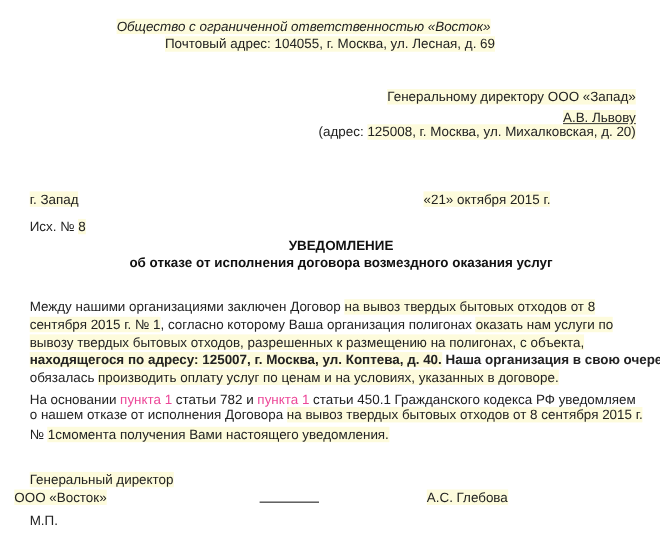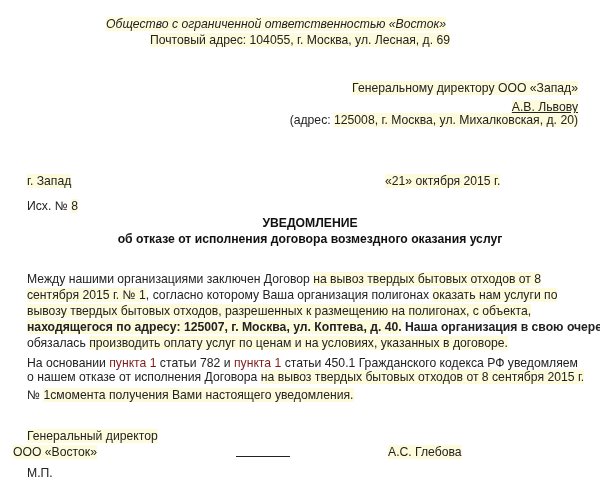--- a/index.html
+++ b/index.html
@@ -3,21 +3,21 @@
 <meta charset="utf-8">
 <style>
   html, body { margin: 0; padding: 0; background: #ffffff; }
   body {
     width: 600px; height: 489px; position: relative; overflow: hidden;
     font-family: "Liberation Sans", "DejaVu Sans", sans-serif;
     font-size: 12.2px; color: #222222;
   }
   .line { position: absolute; white-space: nowrap; line-height: 16px; }
   .hl { background: #fdfbdc; }
-  .link { color: #7f1d1d; }
+  .link { color: #ec4899; }
   .center { text-align: center; }
   .right { text-align: center; }
   .title { font-weight: bold; color: #111; }
   .sigline { position: absolute; border-bottom: 1px solid #222; }
 </style>
 </head>
 <body>
 
 <div>
 

